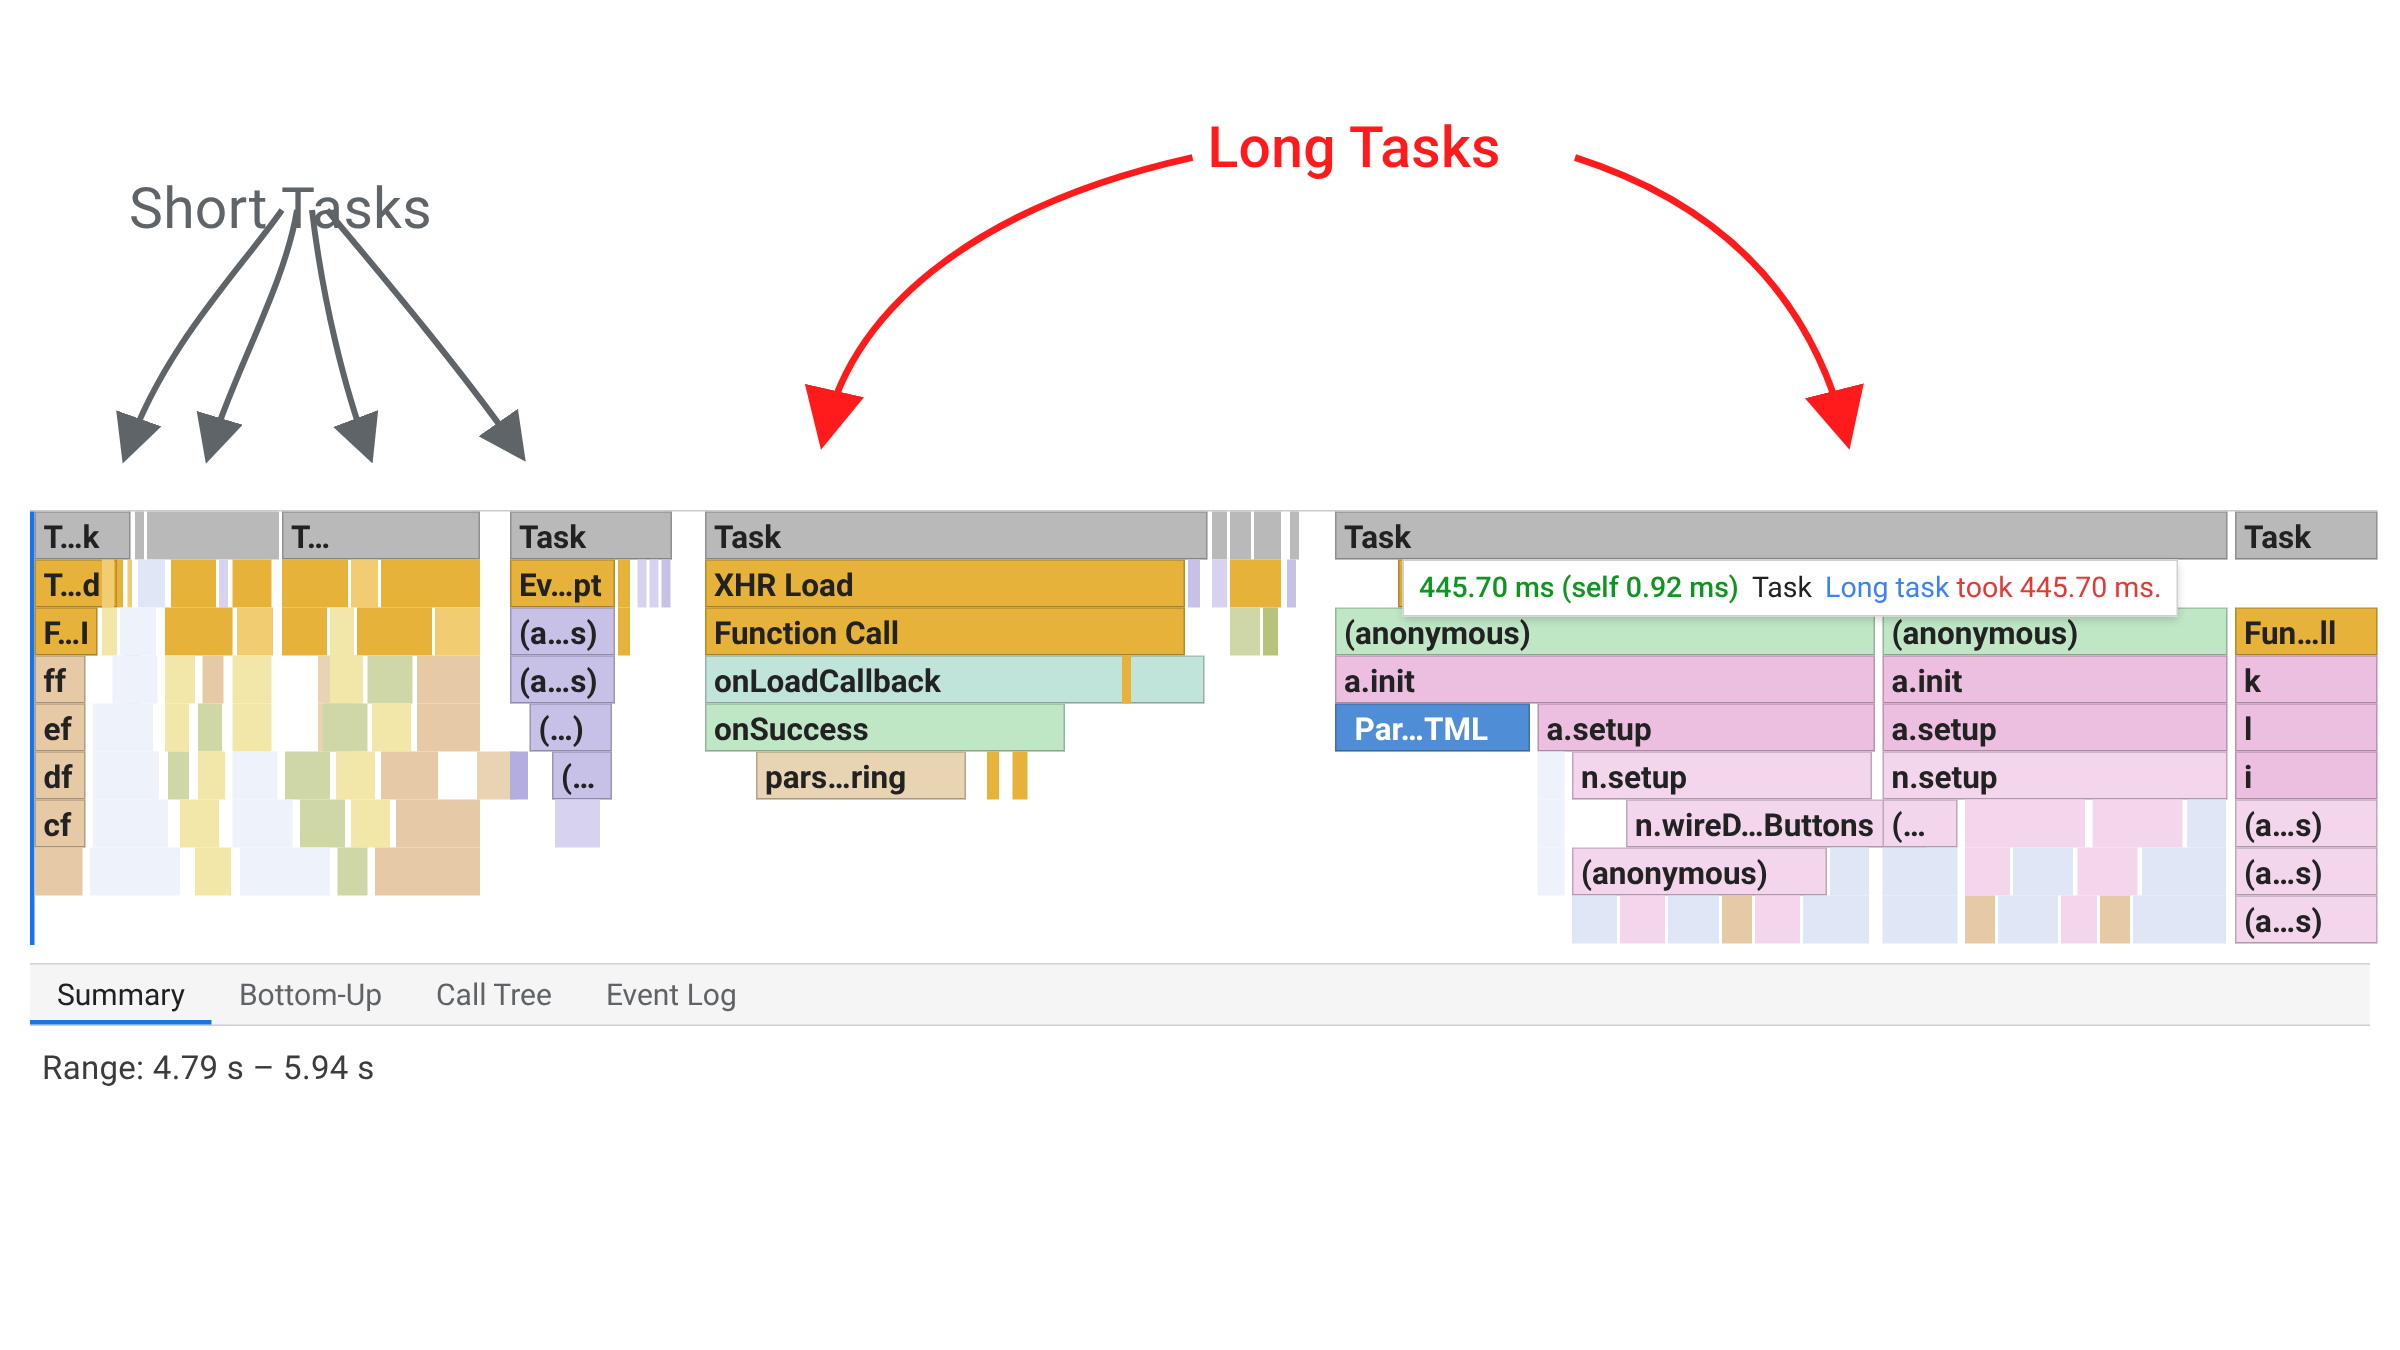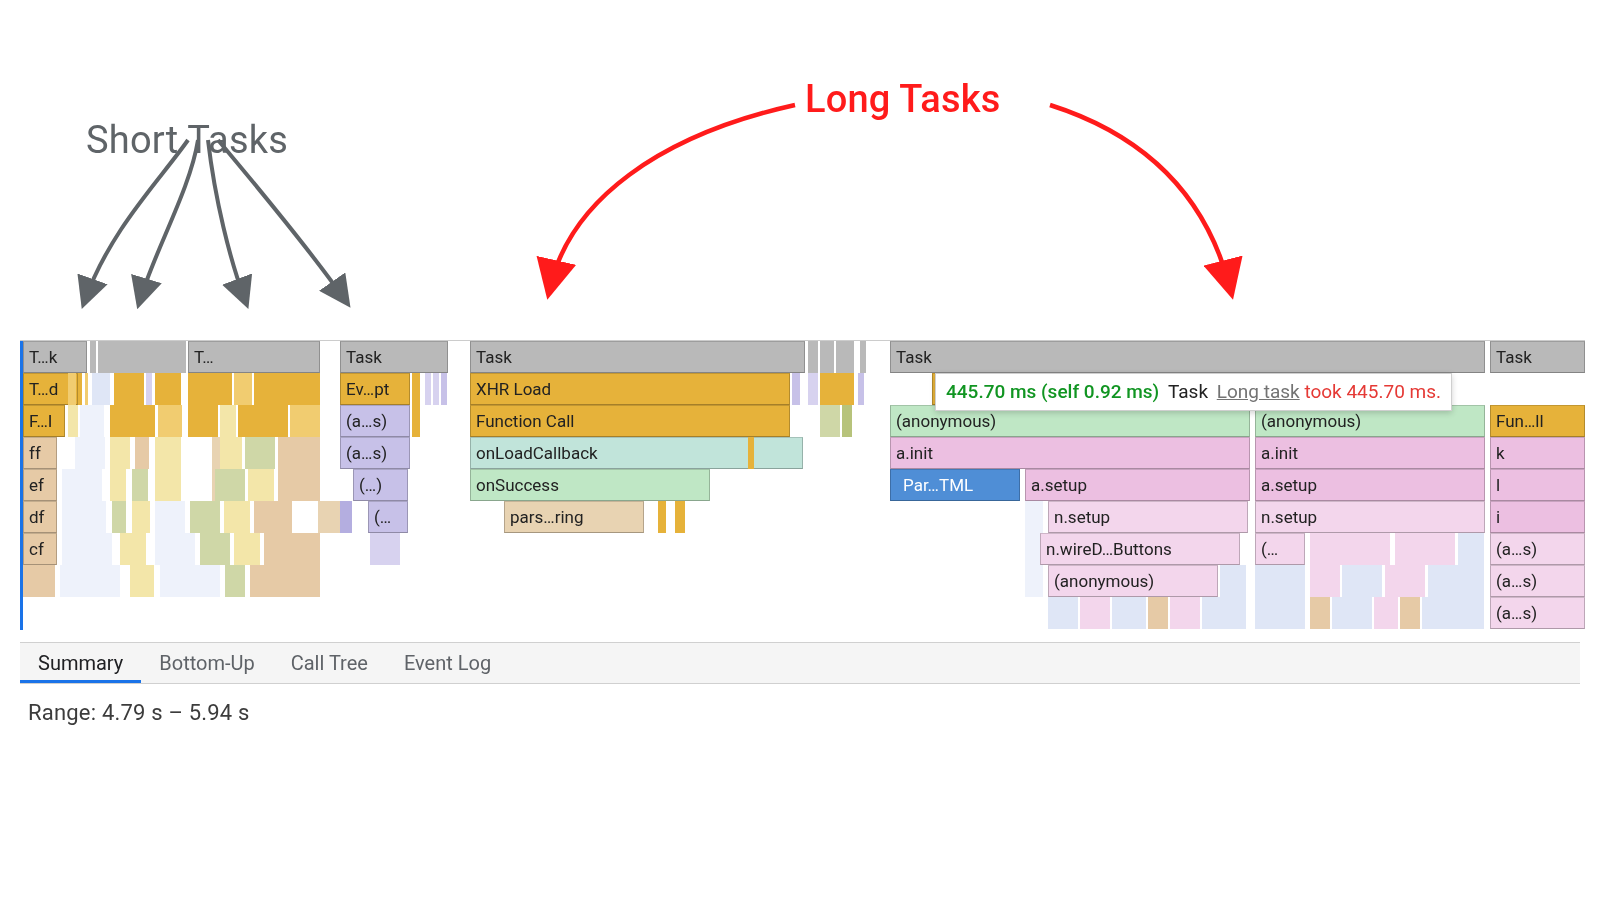--- a/index.html
+++ b/index.html
@@ -5,21 +5,21 @@
   html,body{margin:0;padding:0;background:#fff;font-family:"Roboto","Segoe UI",Arial,sans-serif;font-size:14px;color:#202124;-webkit-font-smoothing:antialiased;}
   .stage{position:relative;width:1600px;height:900px;overflow:hidden;}
   .anno{position:absolute;font-size:38px;letter-spacing:.2px;}
   .anno.short{color:#5f6468;left:86px;top:82px;margin-top:36px;}
   .anno.long{color:#ff1b1b;left:805px;top:77px;font-weight:500;}
   svg.arrows{position:absolute;left:0;top:0;width:1600px;height:330px;pointer-events:none;}
   .flame{position:absolute;left:20px;top:340px;width:1565px;height:290px;box-sizing:border-box;border-top:1px solid #ccc;}
   .flame::before{content:"";position:absolute;left:0;top:0;bottom:0;width:3px;background:#1a73e8;}
   .row{position:absolute;left:0;right:0;height:32px;white-space:nowrap;}
   .r0{top:0}.r1{top:32px}.r2{top:64px}.r3{top:96px}.r4{top:128px}.r5{top:160px}.r6{top:192px}.r7{top:224px}.r8{top:256px}
-  .blk{position:absolute;top:0;bottom:0;box-sizing:border-box;border:1px solid rgba(0,0,0,.22);border-top-color:rgba(0,0,0,.15);border-bottom-color:rgba(0,0,0,.28);padding:5px 4px 0 5px;font-size:17px;font-weight:400;color:#222;white-space:nowrap;overflow:hidden;text-overflow:ellipsis;}
+  .blk{position:absolute;top:0;bottom:0;box-sizing:border-box;border:1px solid rgba(0,0,0,.22);border-top-color:rgba(0,0,0,.15);border-bottom-color:rgba(0,0,0,.28);padding:5px 4px 0 5px;font-size:21px;font-weight:700;color:#222;white-space:nowrap;overflow:hidden;text-overflow:ellipsis;}
   .sli{position:absolute;top:0;bottom:0;}
   .c-task{background:#b9b9b9;}
   .c-gold{background:#e6b23a;}
   .c-goldL{background:#f1cc70;}
   .c-tan{background:#e6caa6;}
   .c-sand{background:#e8d3b2;margin-left:24px;}
   .c-butter{background:#f3e6a9;}
   .c-lav{background:#c7c1e8;}
   .c-lavL{background:#d7d2ef;}
   .c-lavD{background:#b4aee0;}
@@ -29,21 +29,21 @@
   .c-pinkL{background:#f3d6ec;}
   .c-blue{background:#4f8ed6;color:#fff;}
   .c-ice{background:#eef2fb;}
   .c-iceD{background:#dfe6f6;}
   .c-olive{background:#cfd7a7;}
   .c-olvD{background:#b7c37b;}
   .tooltip{position:absolute;z-index:5;background:#fff;border:1px solid #cfcfcf;box-shadow:0 2px 6px rgba(0,0,0,.18);padding:6px 10px;font-size:19px;line-height:24px;white-space:nowrap;}
   .tooltip .t-green{color:#119522;font-weight:500;}
   .tooltip .t-black{color:#222;margin:0 4px;}
   .tooltip .t-red{color:#e53935;}
-  .tooltip .t-link{color:#737373;text-decoration:underline;}
+  .tooltip .t-link{color:#3b82f6;}
   .tabbar{position:absolute;left:20px;right:20px;top:642px;height:40px;border-top:1px solid #d0d0d0;border-bottom:1px solid #d0d0d0;background:#f5f5f5;display:flex;align-items:stretch;}
   .tab{padding:8px 18px;font-size:20px;color:#5f6368;cursor:default;border-bottom:3px solid transparent;}
   .tab.active{color:#202124;border-bottom-color:#1a73e8;}
   .range{position:absolute;left:28px;top:700px;font-size:22px;color:#3c3c3c;letter-spacing:.2px;}
 </style>
 </head>
 <body>
 
 <div class="stage">
 
@@ -193,21 +193,21 @@
     <div class="row r6">
       <div class="blk c-tan" style="left:3px;width:34px">cf</div>
       <div class="sli c-ice" style="left:42px;width:50px"></div>
       <div class="sli c-butter" style="left:100px;width:26px"></div>
       <div class="sli c-ice" style="left:135px;width:40px"></div>
       <div class="sli c-olive" style="left:180px;width:30px"></div>
       <div class="sli c-butter" style="left:214px;width:26px"></div>
       <div class="sli c-tan" style="left:244px;width:56px"></div>
       <div class="sli c-lavL" style="left:350px;width:30px"></div>
       <div class="sli c-ice" style="left:1005px;width:18px"></div>
-      <div class="blk c-pinkL" style="left:1020px;width:200px">n.wireD…Buttons</div>
+      <div class="blk c-pinkL" style="left:1064px;width:200px">n.wireD…Buttons</div>
       <div class="blk c-pinkL" style="left:1235px;width:50px">(…</div>
       <div class="sli c-pinkL" style="left:1290px;width:80px"></div>
       <div class="sli c-pinkL" style="left:1375px;width:60px"></div>
       <div class="sli c-iceD" style="left:1438px;width:26px"></div>
       <div class="blk c-pinkL" style="left:1470px;width:95px">(a…s)</div>
     </div>
 
     <div class="row r7">
       <div class="sli c-tan" style="left:3px;width:32px"></div>
       <div class="sli c-ice" style="left:40px;width:60px"></div>

